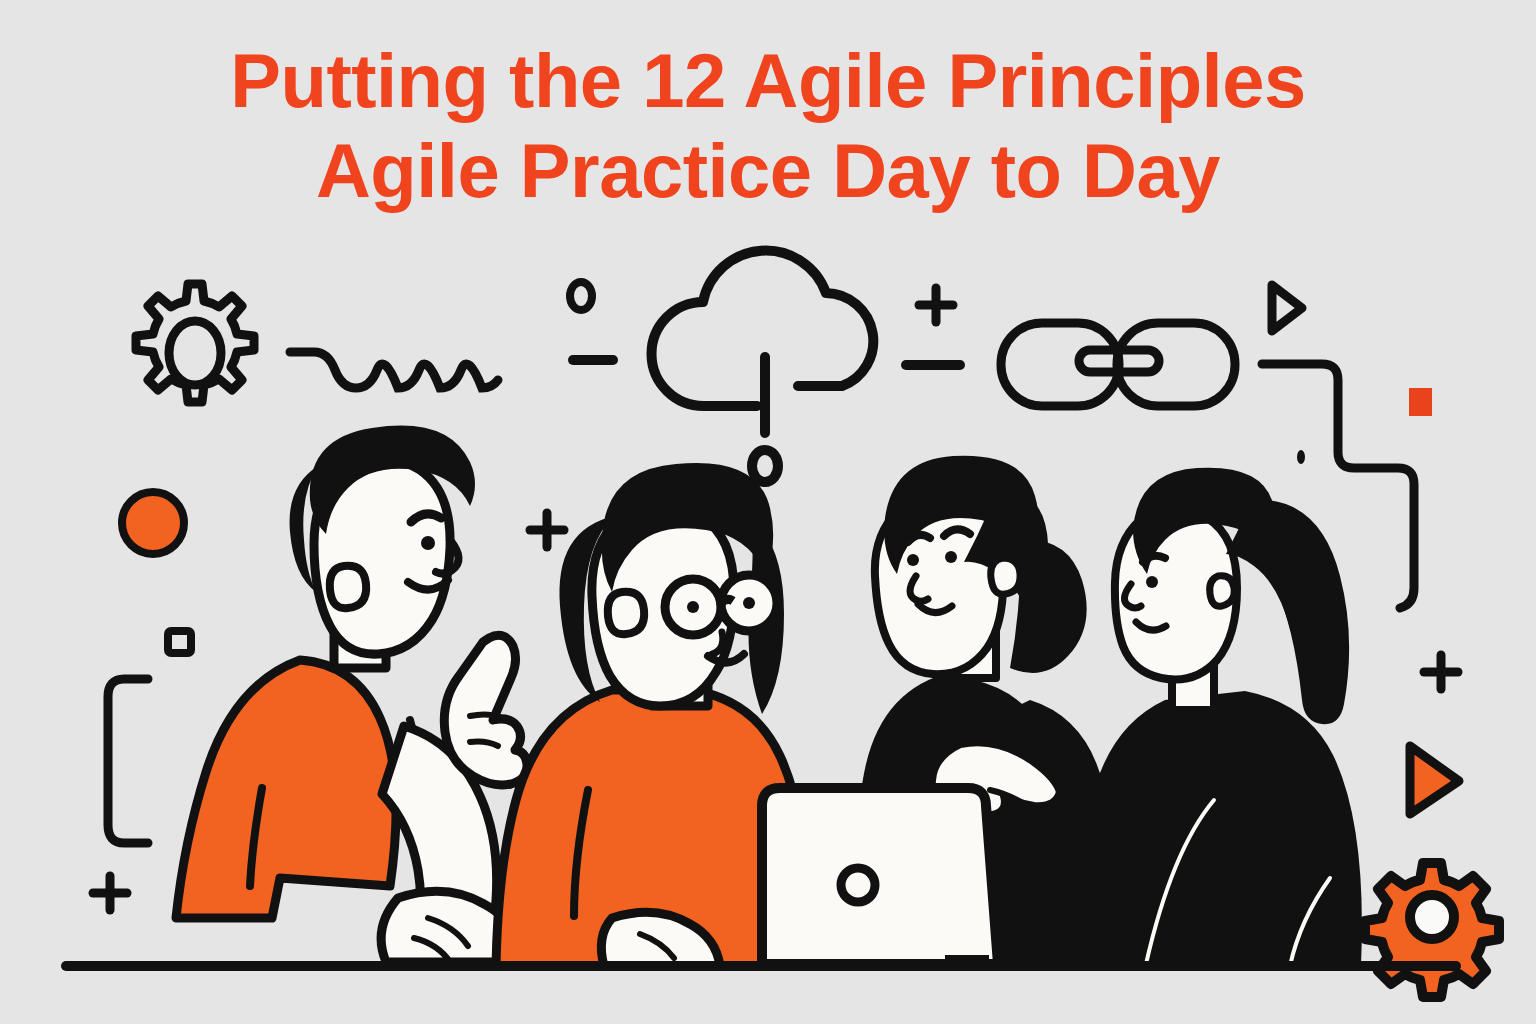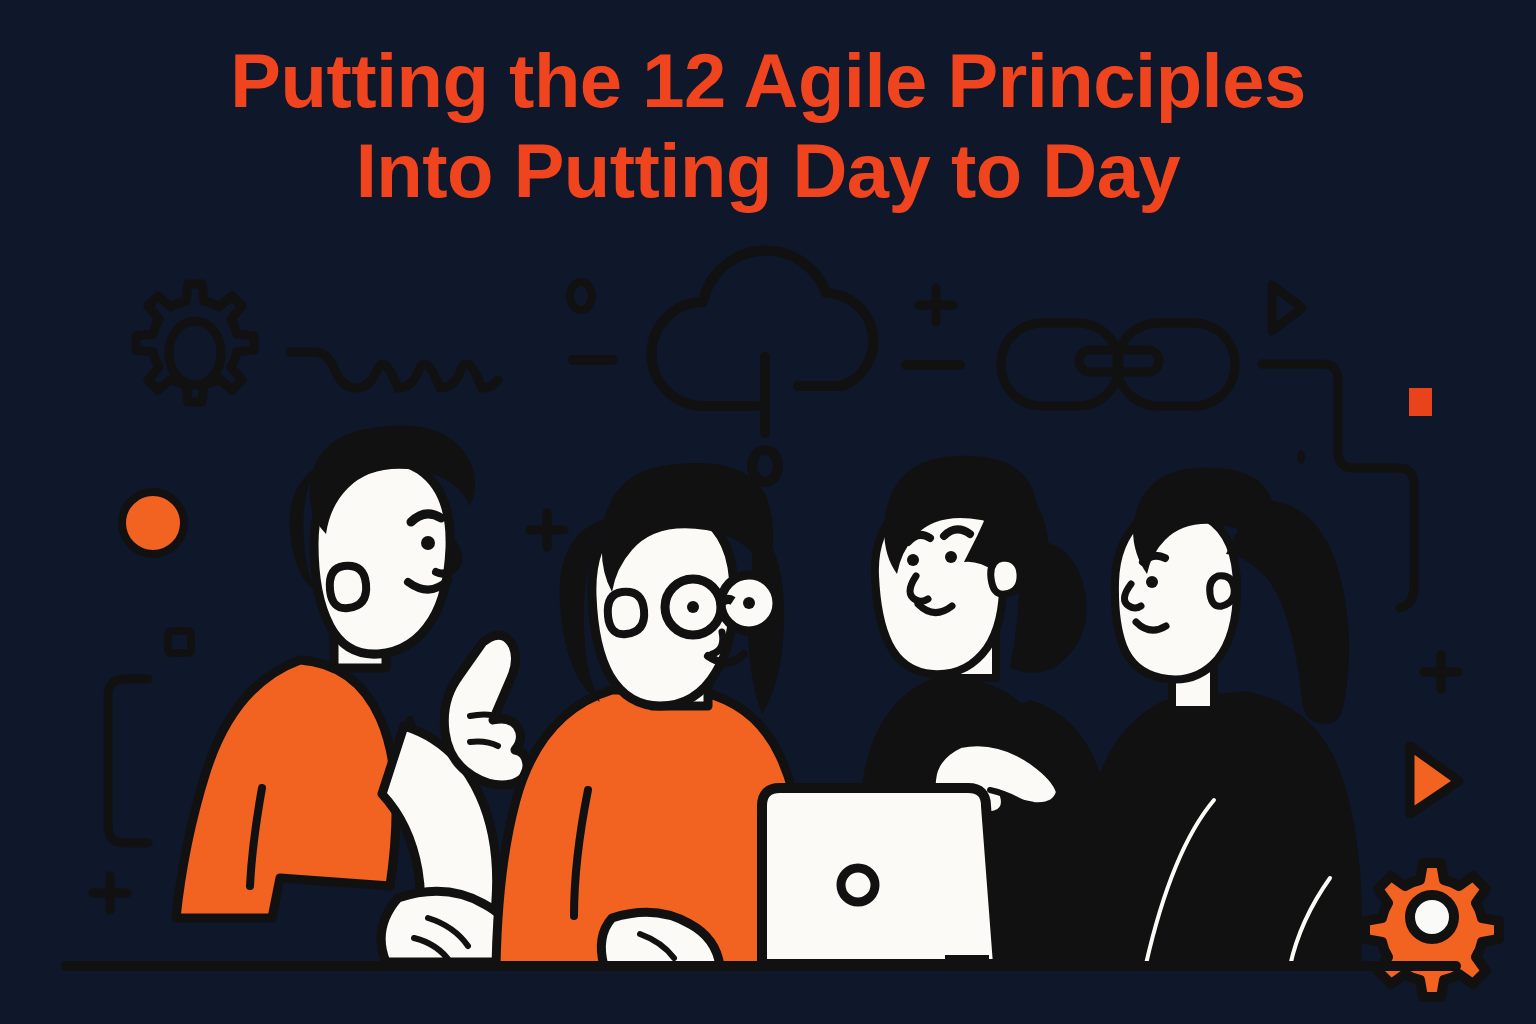--- a/index.html
+++ b/index.html
@@ -8,21 +8,21 @@
     padding: 0;
     background: #ffffff;
   }
   body {
     font-family: "Liberation Sans", sans-serif;
   }
   #banner {
     position: relative;
     width: 1536px;
     height: 1024px;
-    background: #0f172a;
+    background: #e5e5e5;
     overflow: hidden;
   }
   #title-block {
     position: absolute;
     left: 0;
     top: 42px;
     width: 1536px;
     text-align: center;
     line-height: 1.02;
     user-select: none;
@@ -47,21 +47,21 @@
     height: 1024px;
   }
 </style>
 </head>
 <body>
 
 <div id="banner">
 
   <div id="title-block">
     <span class="title-line line1">Putting the 12 Agile Principles</span>
-    <span class="title-line line2">Into Putting Day to Day</span>
+    <span class="title-line line2">Agile Practice Day to Day</span>
   </div>
 
   <svg id="art" viewBox="0 0 1536 1024" xmlns="http://www.w3.org/2000/svg">
 
     <g fill="none" stroke="#111111" stroke-width="9" stroke-linejoin="round" stroke-linecap="round">
       <path d="M188 284 l14 0 2 17 a46 46 0 0 1 15 6 l13 -11 10 10 -11 13 a46 46 0 0 1 6 15 l17 2 0 14 -17 2
                a46 46 0 0 1 -6 15 l11 13 -10 10 -13 -11 a46 46 0 0 1 -15 6 l-2 17 -14 0 -2 -17
                a46 46 0 0 1 -15 -6 l-13 11 -10 -10 11 -13 a46 46 0 0 1 -6 -15 l-17 -2 0 -14 17 -2
                a46 46 0 0 1 6 -15 l-11 -13 10 -10 13 11 a46 46 0 0 1 15 -6 z"></path>
       <ellipse cx="195" cy="353" rx="26" ry="32"></ellipse>

